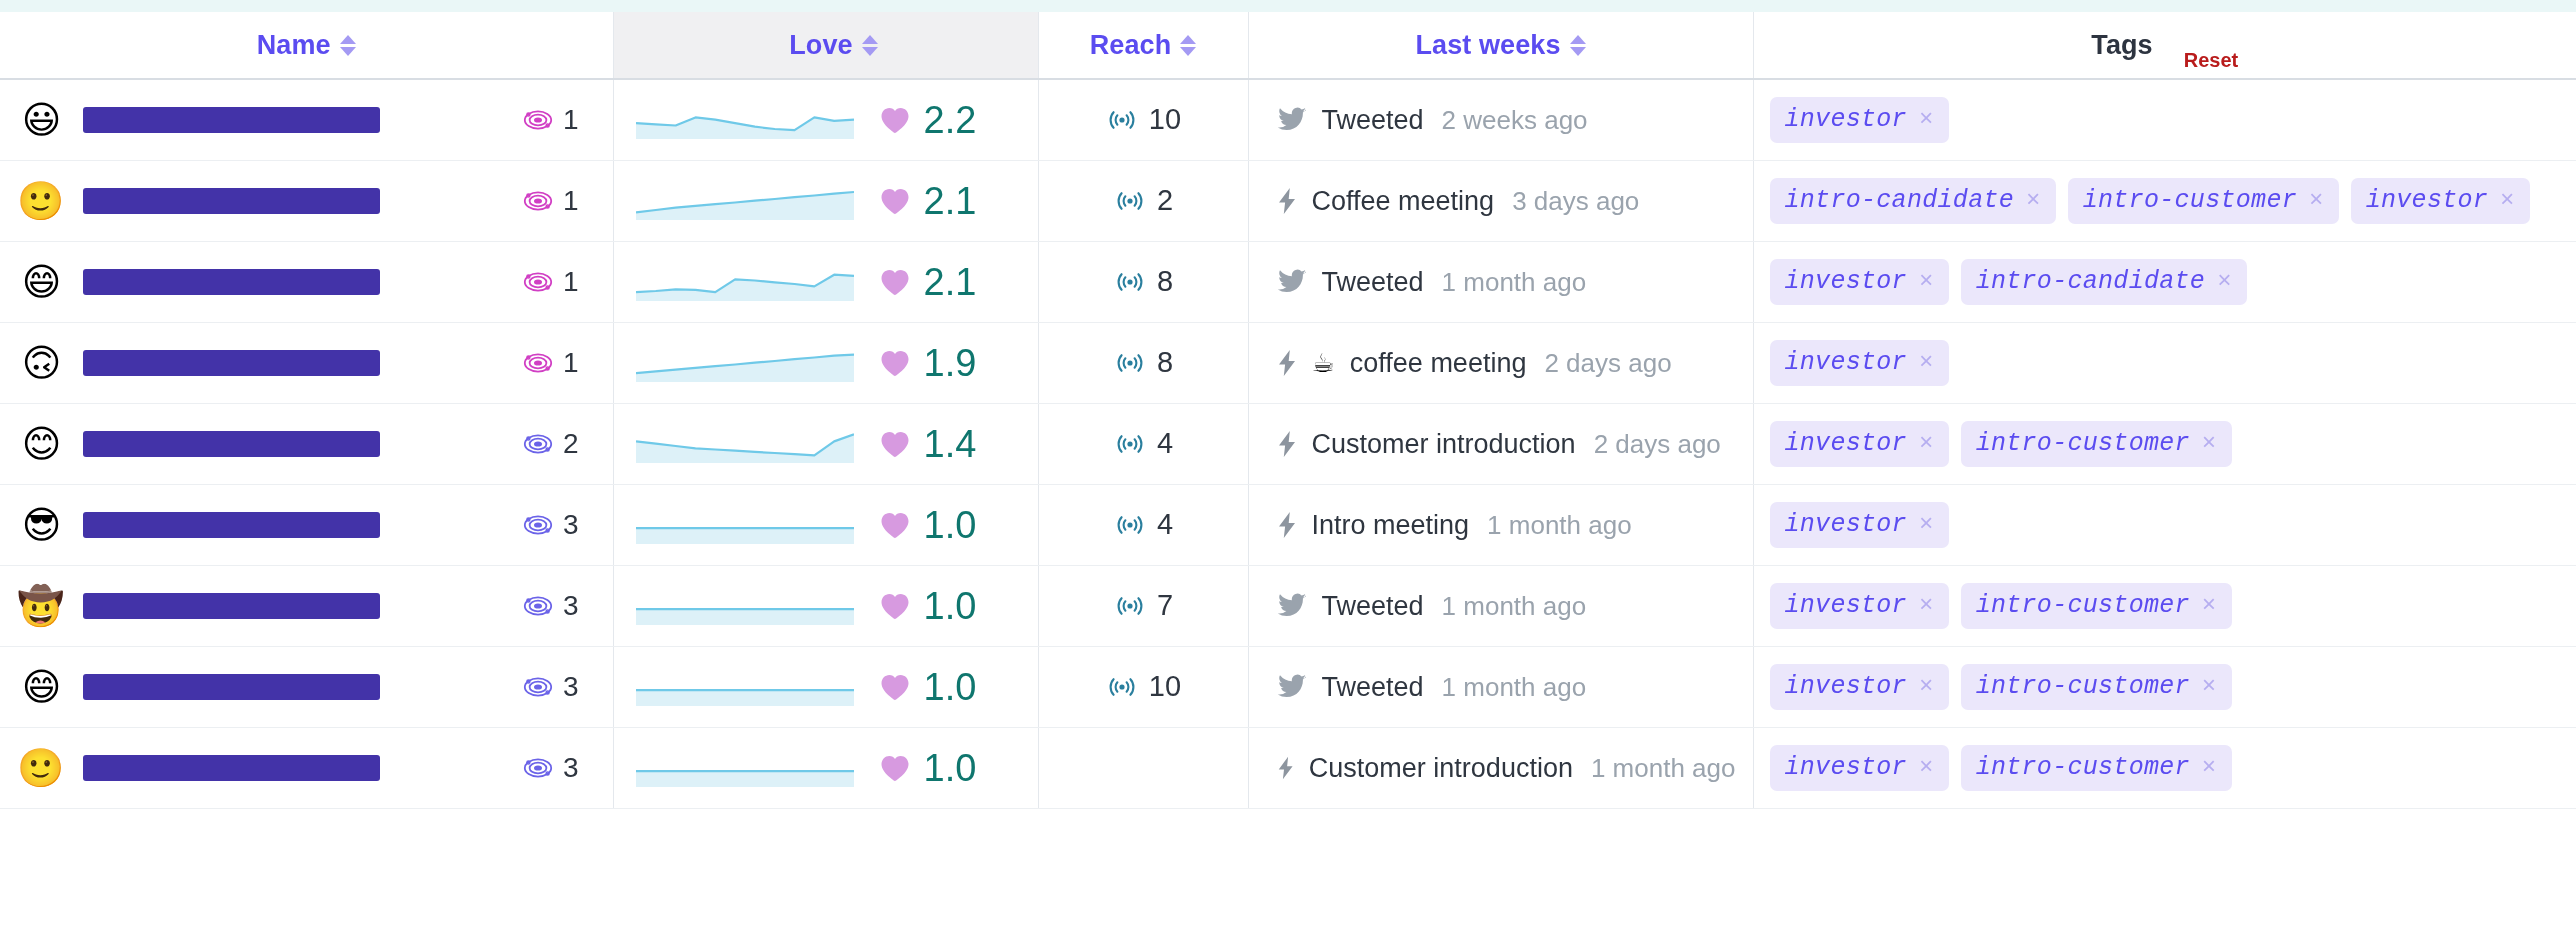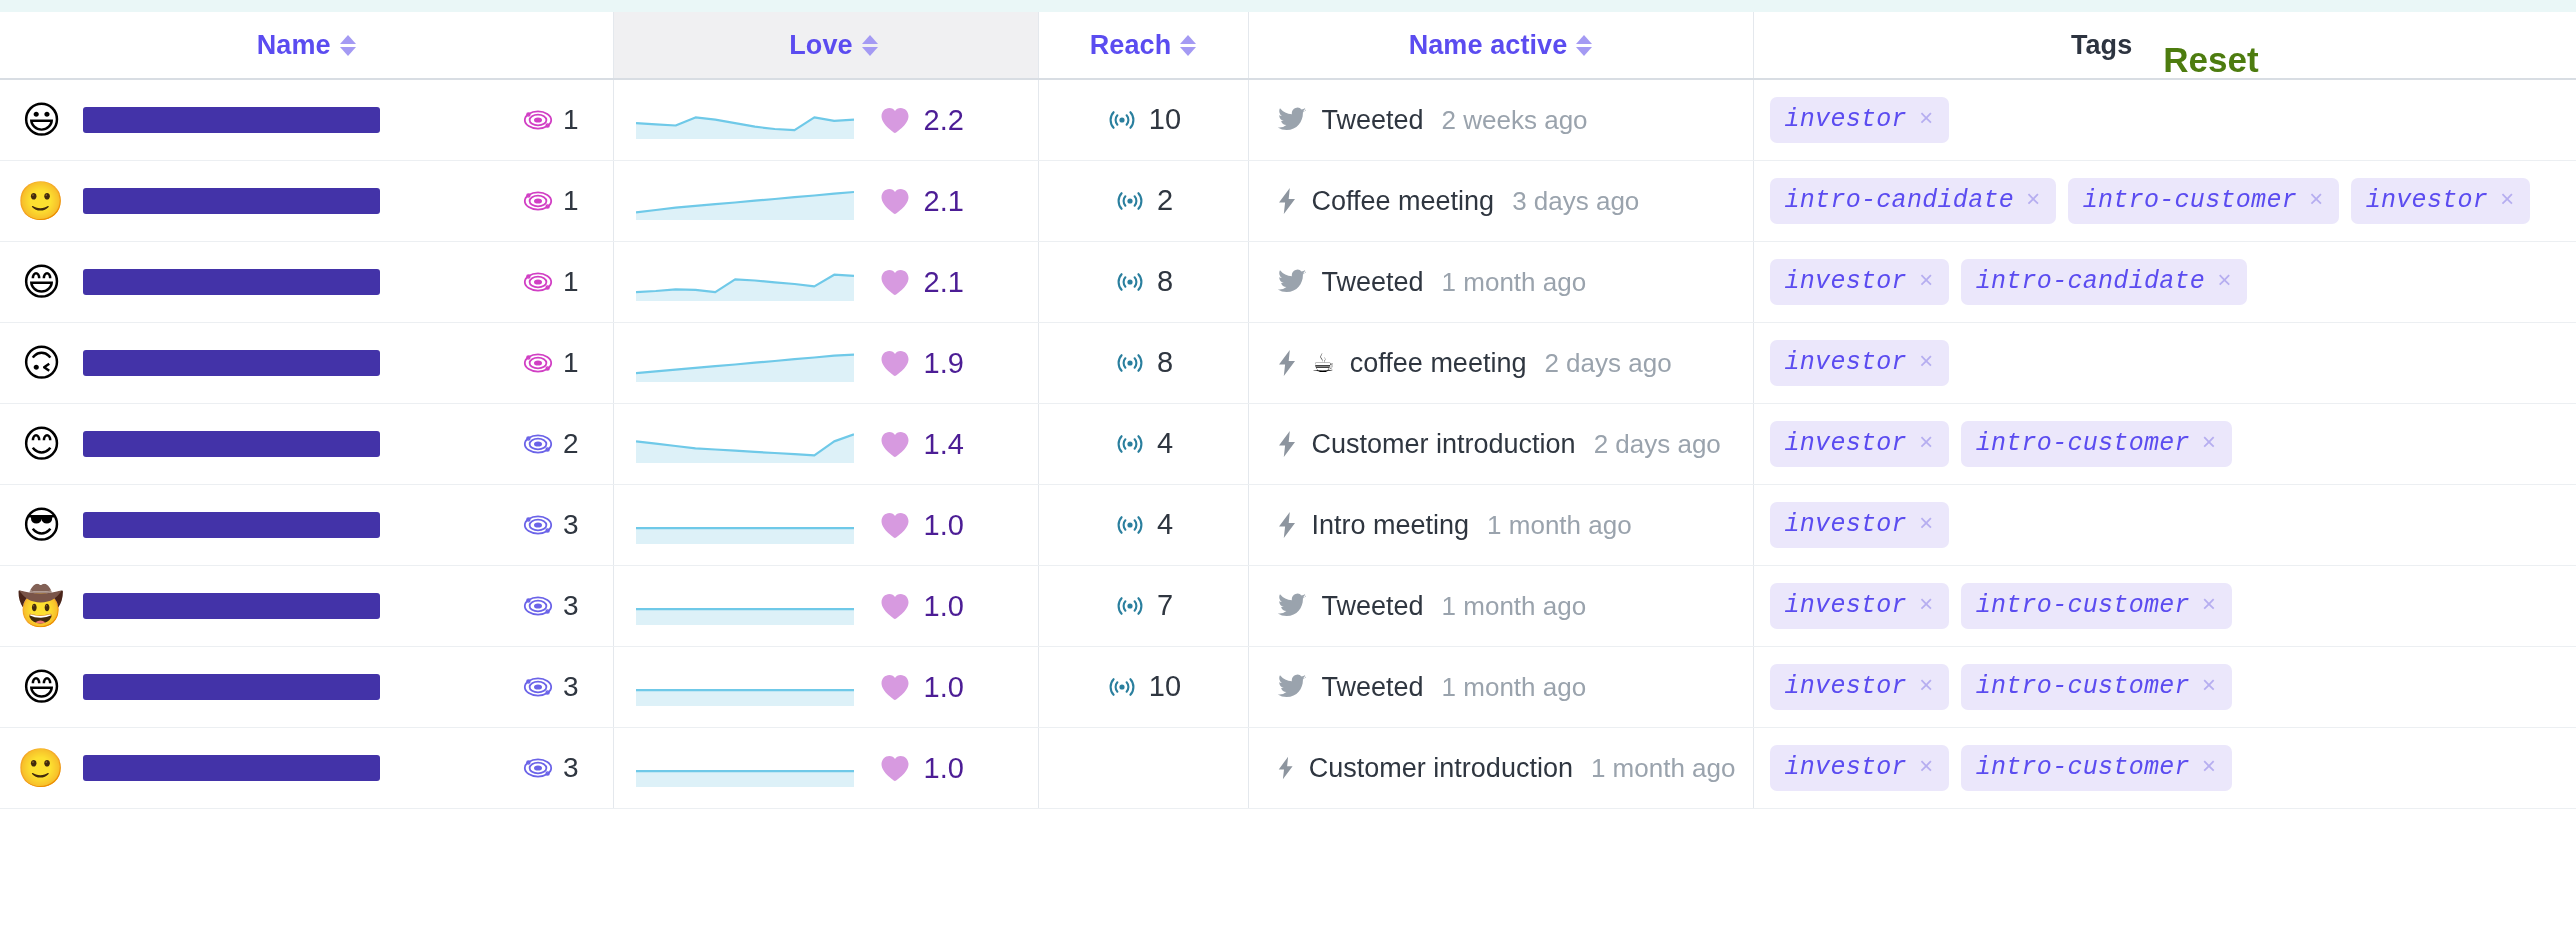--- a/index.html
+++ b/index.html
@@ -69,22 +69,22 @@
     white-space: nowrap;
   }
   .th-label {
     color: #5b4cf0;
     font-size: 27px;
     font-weight: 700;
     letter-spacing: 0.1px;
   }
   .th-label.dark { color: #2d3440; font-weight: 700; }
   .th-reset {
-    color: #4d7c0f;
-    font-size: 35px;
+    color: #b91c1c;
+    font-size: 20px;
     font-weight: 700;
     margin-left: 22px;
     cursor: pointer;
     margin-top: 29px;
   }
   .sort-ico {
     display: inline-flex;
     flex-direction: column;
     gap: 3px;
     cursor: pointer;
@@ -156,22 +156,22 @@
     height: 38px;
     display: block;
   }
   .heart {
     margin-left: 26px;
     width: 30px; height: 28px;
     flex: 0 0 30px;
   }
   .love-val {
     margin-left: 14px;
-    font-size: 29px;
-    color: #4c1d95;
+    font-size: 38px;
+    color: #0f766e;
   }
 
   
   .reach-cell { text-align: center; }
   .reach-row {
     display: inline-flex;
     align-items: center;
     gap: 10px;
   }
   .reach-val {
@@ -275,21 +275,21 @@
               <span class="th-label">Reach</span>
               <span class="sort-ico">
                   <i class="up"></i>
                   <i class="down"></i>
                 </span>
             </span>
           </th>
 
           <th>
             <span class="th-inner">
-              <span class="th-label">Name active</span>
+              <span class="th-label">Last weeks</span>
               <span class="sort-ico">
                   <i class="up"></i>
                   <i class="down"></i>
                 </span>
             </span>
           </th>
 
           <th>
             <span class="th-inner">
               <span class="th-label dark">Tags</span>

